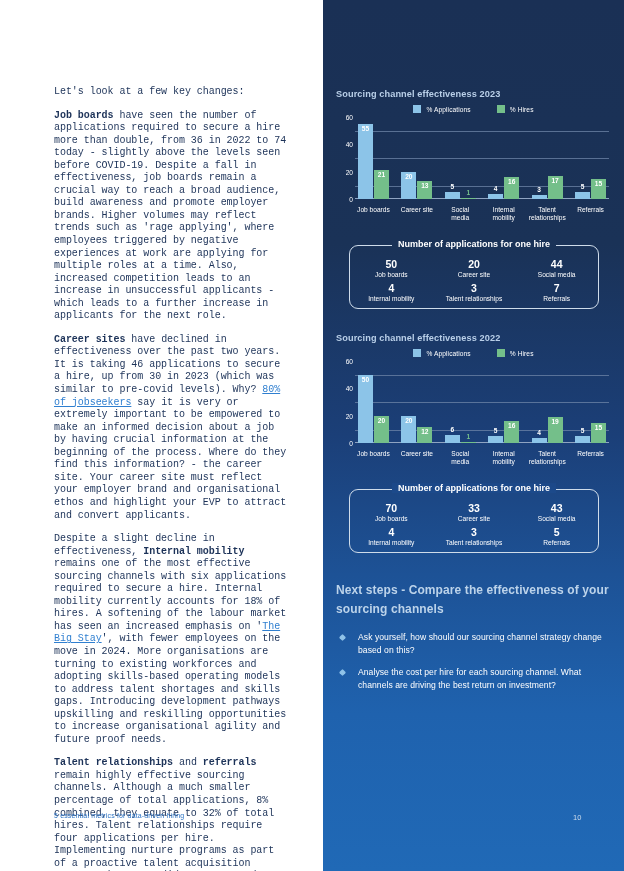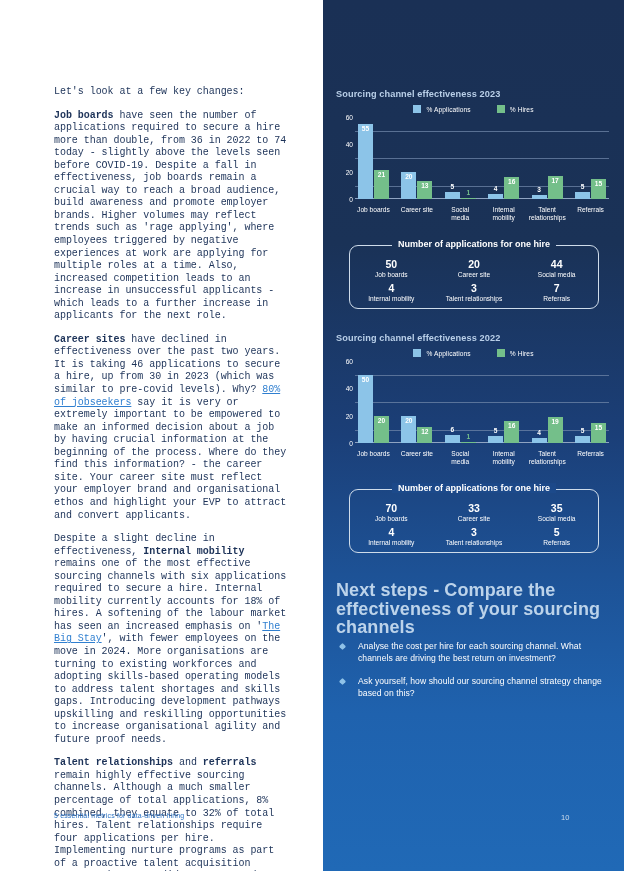--- a/index.html
+++ b/index.html
@@ -111,22 +111,22 @@
     display:grid;grid-template-columns:1fr 1fr 1fr;grid-template-rows:1fr 1fr;
     align-items:center;
   }
   .apps-cell{text-align:center;}
   .apps-num{font-size:10.5px;font-weight:bold;color:#ffffff;line-height:12px;}
   .apps-lbl{font-size:6.6px;color:#ffffff;line-height:9px;}
 
   
   .next-steps{position:absolute;left:13px;top:581px;width:282px;}
   .ns-title{
-    color:#bcd3ea;font-size:18px;font-weight:bold;line-height:18.5px;
-    letter-spacing:0.1px;margin:0 0 3px 0;
+    color:#bcd3ea;font-size:12px;font-weight:bold;line-height:18.5px;
+    letter-spacing:0.1px;margin:0 0 13px 0;
   }
   .ns-list{list-style:none;margin:0;padding:0;}
   .ns-item{
     position:relative;padding-left:22px;margin-bottom:10px;
     font-size:8.6px;line-height:12.6px;color:#ffffff;letter-spacing:0.05px;
   }
   .ns-bullet{
     position:absolute;left:4px;top:4px;width:5px;height:5px;
     background:#8fc2e8;transform:rotate(45deg);border-radius:1px;
   }
@@ -362,42 +362,42 @@
     <div class="apps-grid">
       <div class="apps-cell">
             <div class="apps-num">70</div>
             <div class="apps-lbl">Job boards</div>
           </div>
       <div class="apps-cell">
             <div class="apps-num">33</div>
             <div class="apps-lbl">Career site</div>
           </div>
       <div class="apps-cell">
-            <div class="apps-num">35</div>
+            <div class="apps-num">43</div>
             <div class="apps-lbl">Social media</div>
           </div>
       <div class="apps-cell">
             <div class="apps-num">4</div>
             <div class="apps-lbl">Internal mobility</div>
           </div>
       <div class="apps-cell">
             <div class="apps-num">3</div>
             <div class="apps-lbl">Talent relationships</div>
           </div>
       <div class="apps-cell">
             <div class="apps-num">5</div>
             <div class="apps-lbl">Referrals</div>
           </div>
     </div>
   </div>
 
   <div class="next-steps">
     <div class="ns-title">Next steps - Compare the effectiveness of your sourcing channels</div>
     <ul class="ns-list">
+      <li class="ns-item"><span class="ns-bullet"></span><span>Ask yourself, how should our sourcing channel strategy change based on this?</span></li>
       <li class="ns-item"><span class="ns-bullet"></span><span>Analyse the cost per hire for each sourcing channel. What channels are driving the best return on investment?</span></li>
-      <li class="ns-item"><span class="ns-bullet"></span><span>Ask yourself, how should our sourcing channel strategy change based on this?</span></li>
     </ul>
   </div>
 
-  <div class="page-num" style="position:absolute;left:238px;top:813px;">10</div>
+  <div class="page-num" style="position:absolute;left:250px;top:813px;">10</div>
 
  </div>
 </div>
 
 </body></html>

